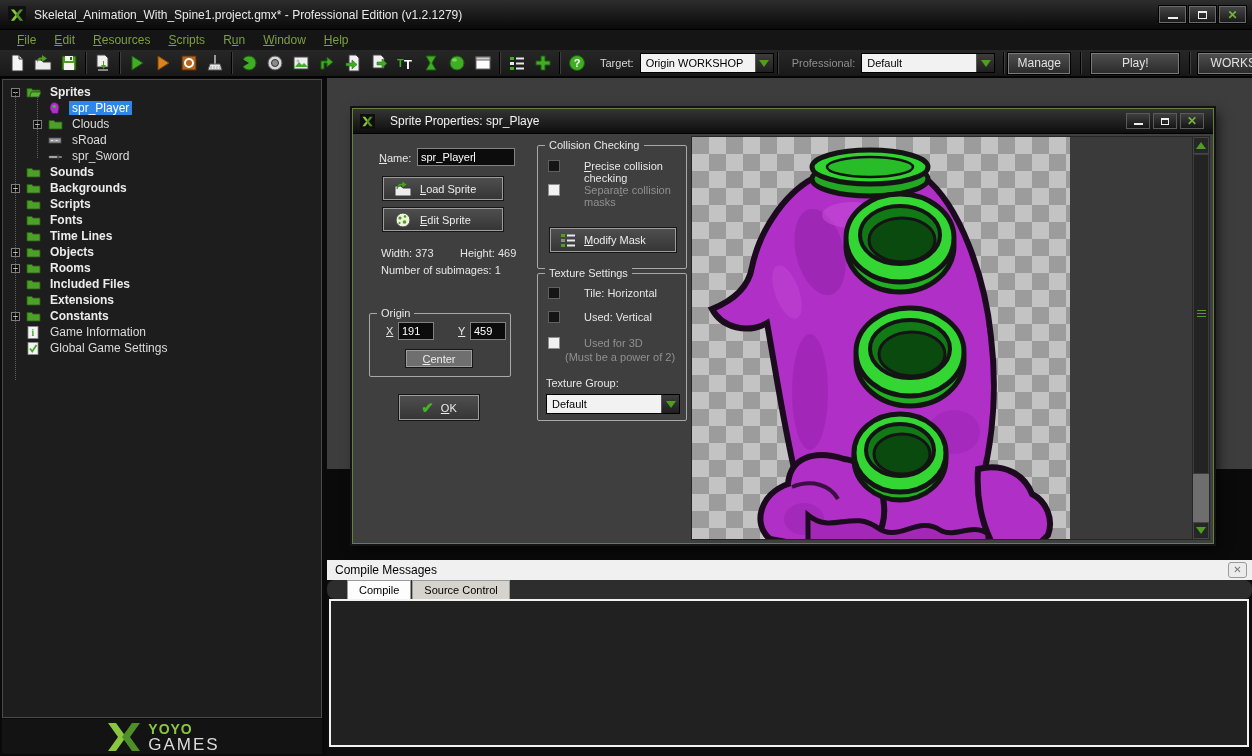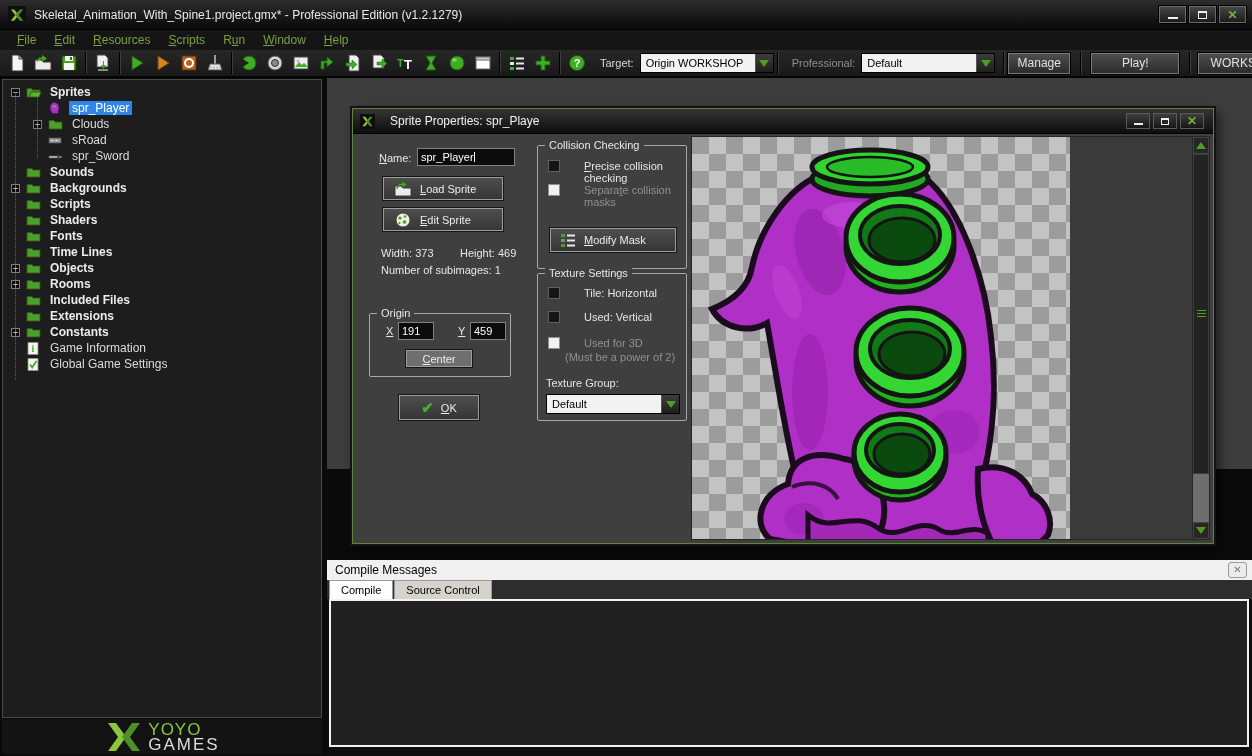--- a/index.html
+++ b/index.html
@@ -57,21 +57,21 @@
   .expander.none { visibility:hidden; }
   .tree-icon { width:16px; height:13px; margin-right:5px; flex:none; }
   .tree-label { padding:0 3px; white-space:nowrap; }
   .tree-label.bold { font-weight:bold; color:#ececec; }
   .tree-label.selected { background:#2e86e8; color:#fff; }
 
   
   .logo-area { position:absolute; left:2px; top:719px; width:320px; height:35px; background:#131313;
                display:flex; align-items:center; justify-content:center; gap:4px; }
   .logo-txt { line-height:15px; }
-  .logo-l1 { color:#8bc63f; font-size:17px; font-weight:normal; letter-spacing:1px; }
+  .logo-l1 { color:#8bc63f; font-size:14px; font-weight:bold; letter-spacing:1px; }
   .logo-l2 { color:#dcdcdc; font-size:17px; letter-spacing:2px; }
 
   
   .workspace { position:absolute; left:327px; top:78px; width:925px; height:391px; background:#3d3d3d; }
 
   
   .dialog { position:absolute; left:25px; top:30px; width:862px; height:436px; background:#3f3f3f;
             border:1px solid #63833a; box-shadow:0 0 0 2px #131313, 4px 5px 12px rgba(0,0,0,.65); }
   .dialog-titlebar { height:25px; background:linear-gradient(#343434,#0e0e0e); border-bottom:1px solid #000;
                      display:flex; align-items:center; padding-left:7px; }
@@ -132,21 +132,21 @@
   .thumb-grip { position:absolute; left:3px; top:50%; margin-top:-4px; width:9px; height:1px;
                 background:#4e9e22; box-shadow:0 3px 0 #4e9e22, 0 6px 0 #4e9e22; }
 
   
   .compile-panel { position:absolute; left:327px; top:560px; width:925px; height:196px; background:#0d0d0d; }
   .cm-header { height:20px; background:#f0f0f0; color:#000; font-size:12px; display:flex;
                align-items:center; padding-left:8px; position:relative; }
   .cm-close { position:absolute; right:5px; top:2px; width:19px; height:16px; background:#ececec;
               border:1px solid #9a9a9a; border-radius:3px; color:#777; font-size:10px;
               line-height:14px; text-align:center; }
-  .cm-tabs { height:19px; background:#2d2d2d; display:flex; align-items:stretch; padding-left:2px; }
+  .cm-tabs { height:19px; background:#2d2d2d; display:flex; align-items:stretch; padding-left:20px;border-radius:8px; }
   .cm-tab { font-size:11px; color:#000; padding:3px 11px 0; border:1px solid #9a9a9a; border-bottom:none;
             background:#d6d3cd; margin-right:1px; white-space:nowrap; }
   .cm-tab.active { background:#fdfdfd; }
   .cm-content { position:absolute; top:39px; left:2px; right:3px; bottom:9px; background:#212121;
                 border:2px solid #f2f2f2; }
 </style>
 </head>
 <body>
 
 <div id="app">
@@ -407,28 +407,20 @@
             </svg></span>
           <span class="tree-label bold">Backgrounds</span>
         </div>
         <div class="tree-row">
           <span style="width: 8px; flex: 0 0 auto;"></span>
           <span class="expander none"></span>
           <span class="tree-icon"><svg width="16" height="13" viewBox="0 0 16 13">
               <path d="M1 2.5h5l1 1.5h7v7H1z" fill="#4e9e2a" stroke="#2a5c12" stroke-width="0.8"></path>
             </svg></span>
           <span class="tree-label bold">Scripts</span>
-        </div>
-        <div class="tree-row">
-          <span style="width: 8px; flex: 0 0 auto;"></span>
-          <span class="expander none"></span>
-          <span class="tree-icon"><svg width="16" height="13" viewBox="0 0 16 13">
-              <path d="M1 2.5h5l1 1.5h7v7H1z" fill="#4e9e2a" stroke="#2a5c12" stroke-width="0.8"></path>
-            </svg></span>
-          <span class="tree-label bold">Shaders</span>
         </div>
         <div class="tree-row">
           <span style="width: 8px; flex: 0 0 auto;"></span>
           <span class="expander none"></span>
           <span class="tree-icon"><svg width="16" height="13" viewBox="0 0 16 13">
               <path d="M1 2.5h5l1 1.5h7v7H1z" fill="#4e9e2a" stroke="#2a5c12" stroke-width="0.8"></path>
             </svg></span>
           <span class="tree-label bold">Fonts</span>
         </div>
         <div class="tree-row">

